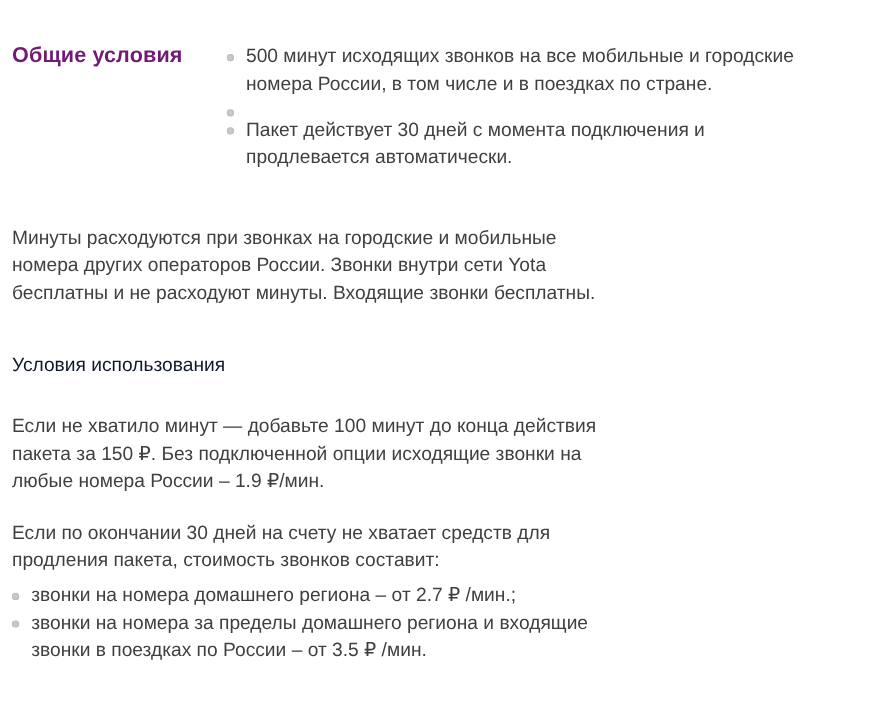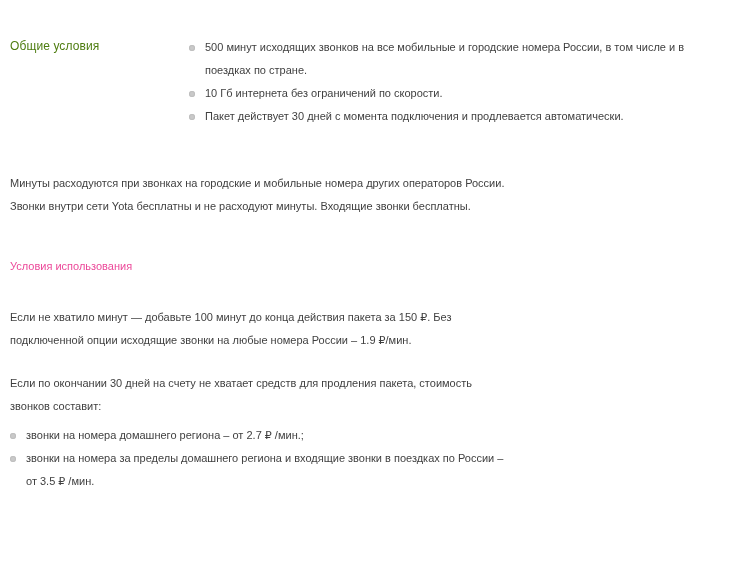--- a/index.html
+++ b/index.html
@@ -23,29 +23,29 @@
     display: flex;
     align-items: flex-start;
   }
   .row + .row {
     margin-top: 44px;
   }
   .label-col {
     flex: none;
     width: 179px;
     margin: 0;
-    font-size: 12px;
-    font-weight: normal;
+    font-size: 18px;
+    font-weight: bold;
     line-height: 21px;
-    color: #4d7c0f;
+    color: #701a75;
     letter-spacing: 0.1px;
   }
   .content-col {
     width: 500px;
-    font-size: 11px;
+    font-size: 16px;
     line-height: 23px;
   }
   ul.bullet-list {
     list-style: none;
     margin: 0;
     padding: 0;
   }
   ul.bullet-list li {
     display: flex;
     align-items: flex-start;
@@ -56,40 +56,39 @@
     height: 6px;
     margin: 9px 10px 0 0;
     border-radius: 50%;
     background: #c9c9c9;
     box-shadow: inset 0 0 0 1px #bfbfbf;
   }
   p {
     margin: 0;
   }
   .para-intro     { margin-bottom: 37px; }
-  .subheading     { margin-bottom: 28px; color: #ec4899; }
+  .subheading     { margin-bottom: 28px; color: #0f172a; }
   .para-option    { margin-bottom: 20px; }
   .para-expiry    { margin-bottom: 6px; }
 </style>
 </head>
 <body>
 
 <div class="page">
 
   <section class="row">
     <h3 class="label-col">Общие условия</h3>
     <div class="content-col">
       <ul class="bullet-list">
         <li>
           <span class="dot"></span>
           <span>500 минут исходящих звонков на все мобильные и городские номера России, в том числе и в поездках по стране.</span>
         </li>
         <li>
           <span class="dot"></span>
-          <span>10 Гб интернета без ограничений по скорости.</span>
         </li>
         <li>
           <span class="dot"></span>
           <span>Пакет действует 30 дней с момента подключения и продлевается автоматически.</span>
         </li>
       </ul>
     </div>
   </section>
 
   <section class="row">

